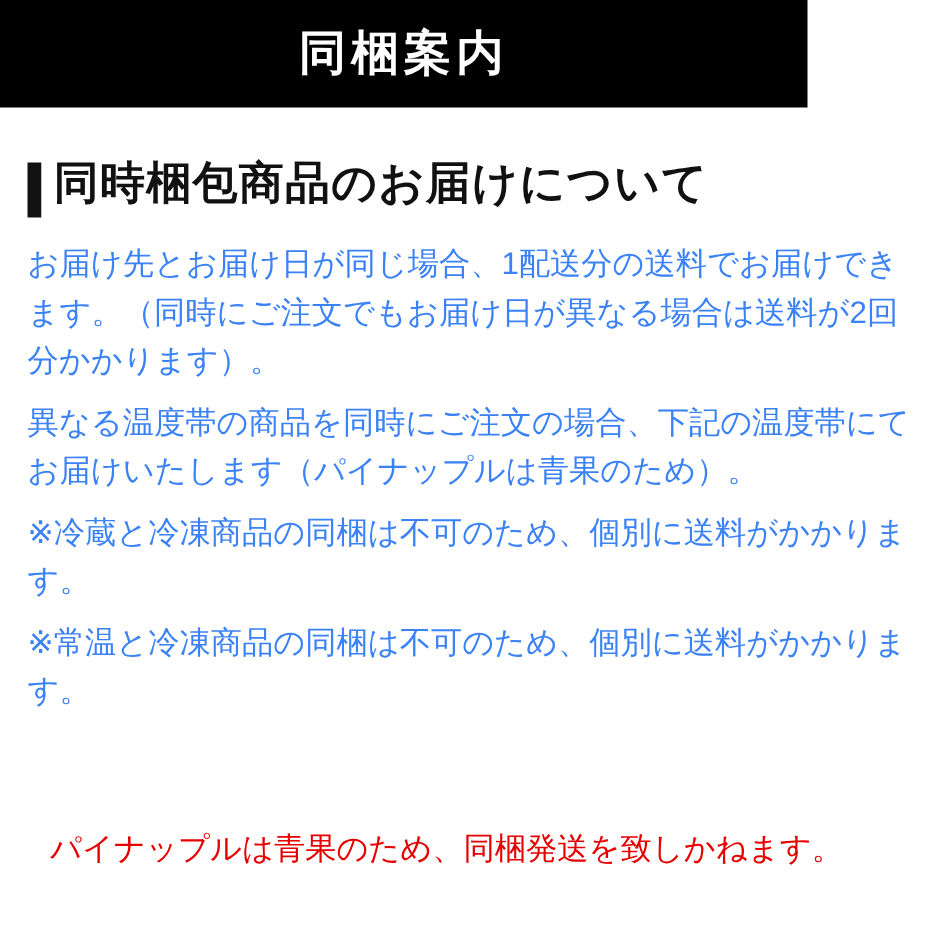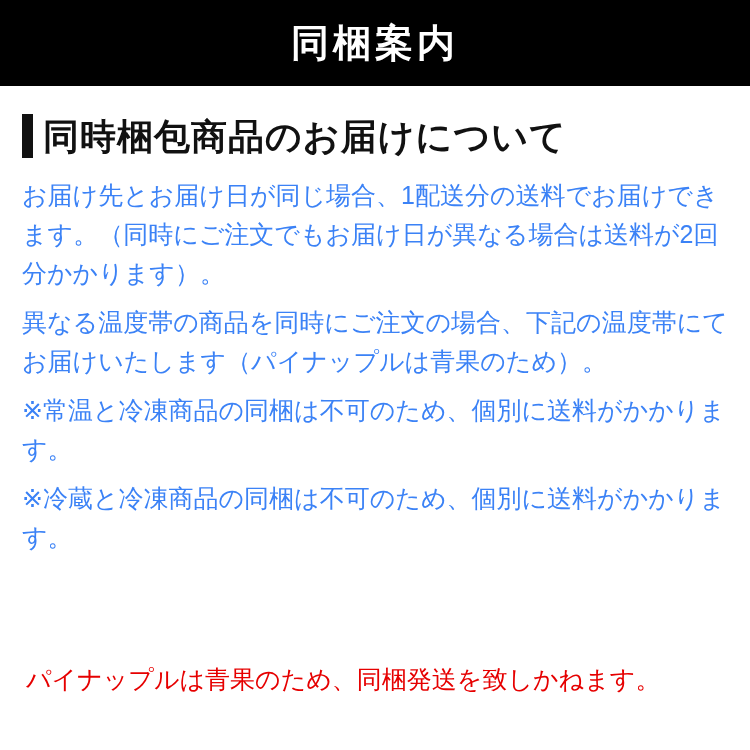--- a/index.html
+++ b/index.html
@@ -14,42 +14,42 @@
     overflow: hidden;
   }
   .page {
     position: relative;
     width: 750px;
     height: 750px;
     background: #ffffff;
     box-sizing: border-box;
   }
   .header-bar {
-    width: 750px;
+    width: 646px;
     height: 86px;
     background: #000000;
     display: flex;
     align-items: center;
     justify-content: center;
   }
   .header-title {
     color: #ffffff;
     font-size: 38px;
     font-weight: bold;
     letter-spacing: 4px;
     line-height: 1;
   }
   .content {
     padding: 22px 22px 0 22px;
     box-sizing: border-box;
   }
   .section-heading {
     display: flex;
-    align-items: flex-end;
-    margin: 0 0 18px 0;
+    align-items: flex-start;
+    margin: 16px 0 18px 0;
   }
   .heading-mark {
     width: 11px;
     height: 44px;
     background: #111111;
     margin-right: 10px;
     margin-top: 6px;
     flex: 0 0 auto;
   }
   .heading-text {
@@ -68,21 +68,21 @@
   }
   .notice {
     font-size: 25px;
     line-height: 1.5;
     margin: 0;
     color: #e60000;
     letter-spacing: 0px;
   }
   .notice-wrap {
     position: absolute;
-    left: 26px;
+    left: 40px;
     right: 22px;
     bottom: 52px;
   }
 </style>
 </head>
 <body>
 
 <div class="page">
 
   <div class="header-bar">
@@ -91,22 +91,22 @@
 
   <div class="content">
 
     <div class="section-heading">
       <span class="heading-mark"></span>
       <span class="heading-text">同時梱包商品のお届けについて</span>
     </div>
 
     <p class="para">お届け先とお届け日が同じ場合、1配送分の送料でお届けできます。（同時にご注文でもお届け日が異なる場合は送料が2回分かかります）。</p>
     <p class="para">異なる温度帯の商品を同時にご注文の場合、下記の温度帯にてお届けいたします（パイナップルは青果のため）。</p>
+    <p class="para">※冷蔵と冷凍商品の同梱は不可のため、個別に送料がかかります。</p>
     <p class="para">※常温と冷凍商品の同梱は不可のため、個別に送料がかかります。</p>
-    <p class="para">※冷蔵と冷凍商品の同梱は不可のため、個別に送料がかかります。</p>
 
   </div>
 
   <div class="notice-wrap">
     <p class="notice" style="color: rgb(230, 0, 0);">パイナップルは青果のため、同梱発送を致しかねます。</p>
   </div>
 
 </div>
 
 </body></html>

